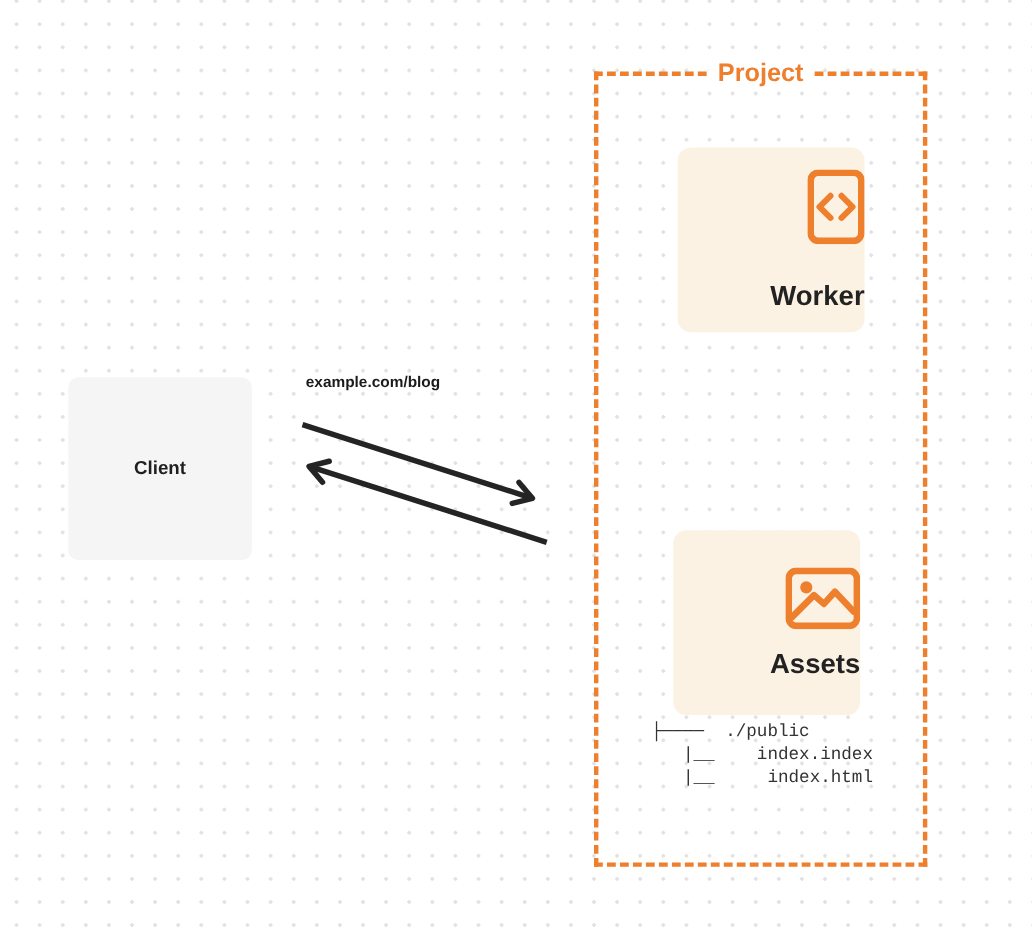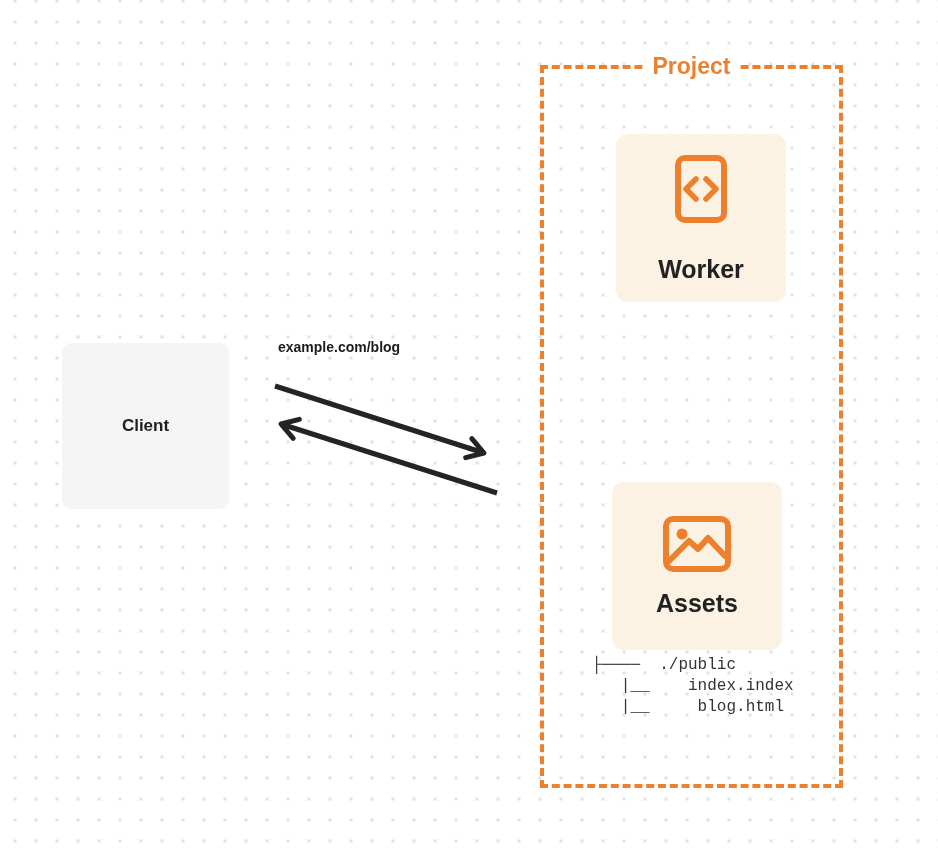--- a/index.html
+++ b/index.html
@@ -85,21 +85,21 @@
 
   
   .card {
     position: absolute;
     width: 170px;
     height: 168px;
     background: #fcf2e4;
     border-radius: 12px;
     display: flex;
     flex-direction: column;
-    align-items: center;
+    align-items: flex-end;
     justify-content: center;
   }
   .card-worker { left: 72px; top: 65px; gap: 29px; }   
   .card-assets { left: 68px; top: 413px; gap: 14px; }
   .card-label {
     font-size: 25px;
     font-weight: bold;
     color: #222222;
     line-height: 26px;
   }
@@ -160,17 +160,17 @@
           <circle cx="19" cy="18" r="5.5" fill="#ed7f2d"></circle>
           <polyline points="6,45 26,25 35,33 45,22 62,40" fill="none" stroke="#ed7f2d" stroke-width="6" stroke-linecap="round" stroke-linejoin="round"></polyline>
         </svg>
       </span>
       <span class="card-label">Assets</span>
     </div>
 
     <div class="file-tree">
       <div class="tree-line">├────  ./public</div>
       <div class="tree-line">   |__    index.index</div>
-      <div class="tree-line">   |__     blog.html</div>
+      <div class="tree-line">   |__     index.html</div>
     </div>
   </div>
 
 </div>
 
 </body></html>

